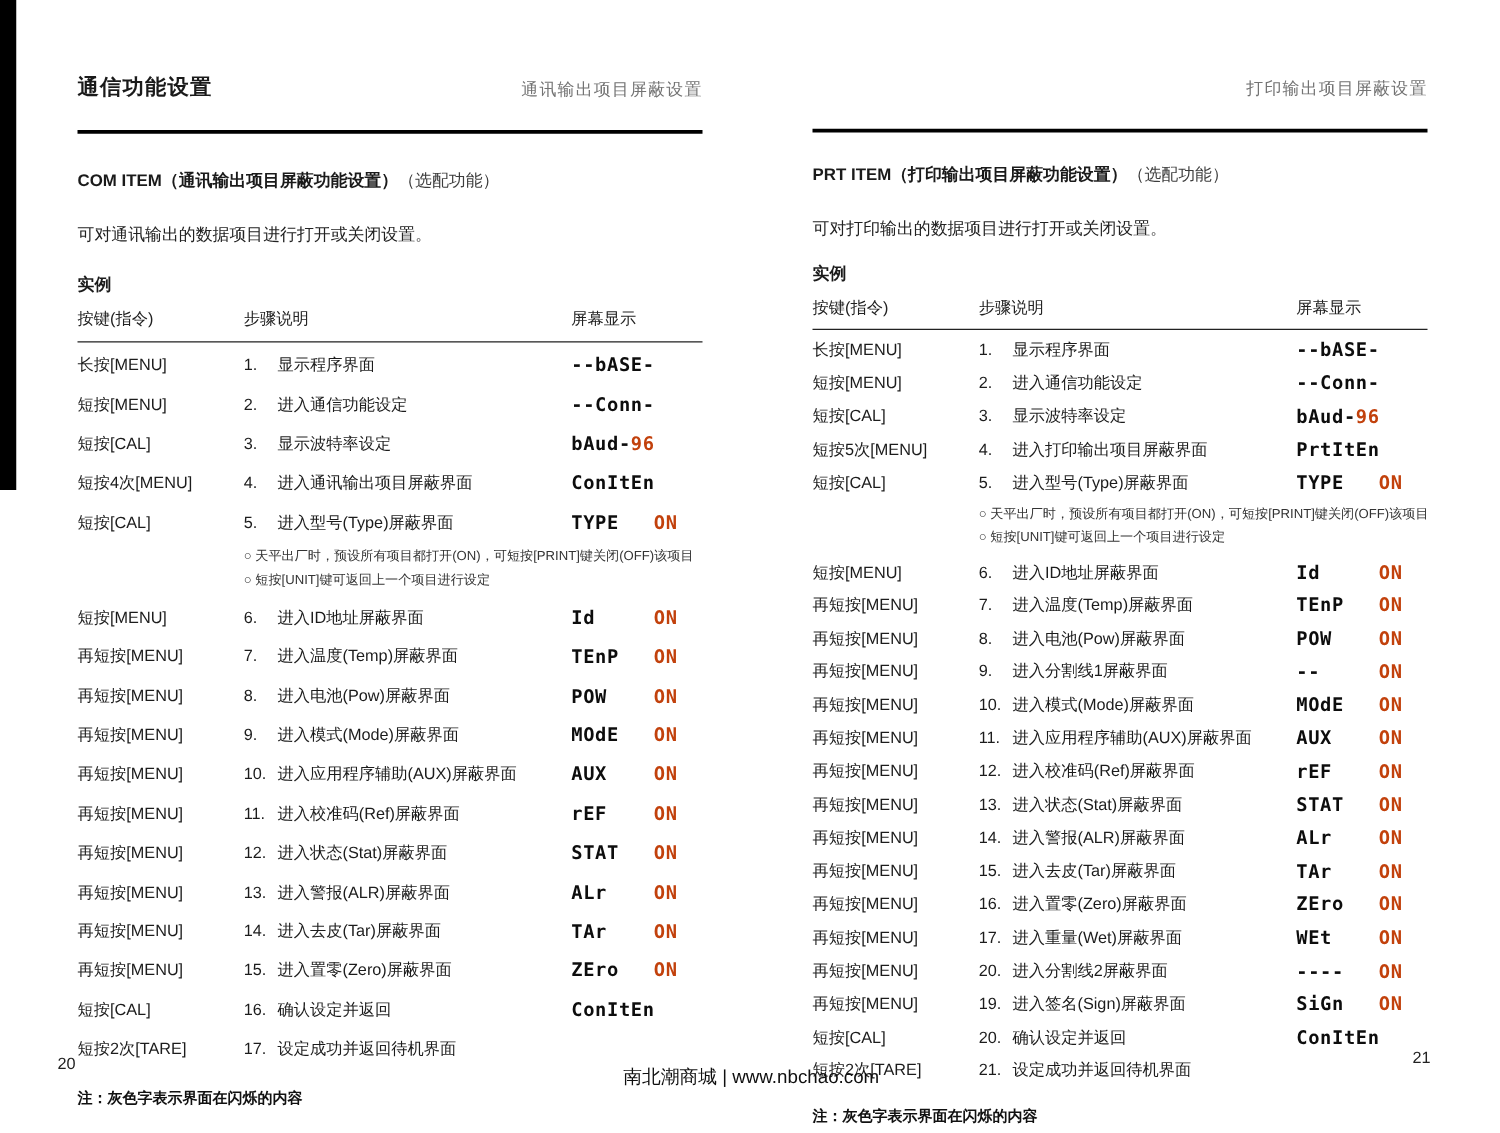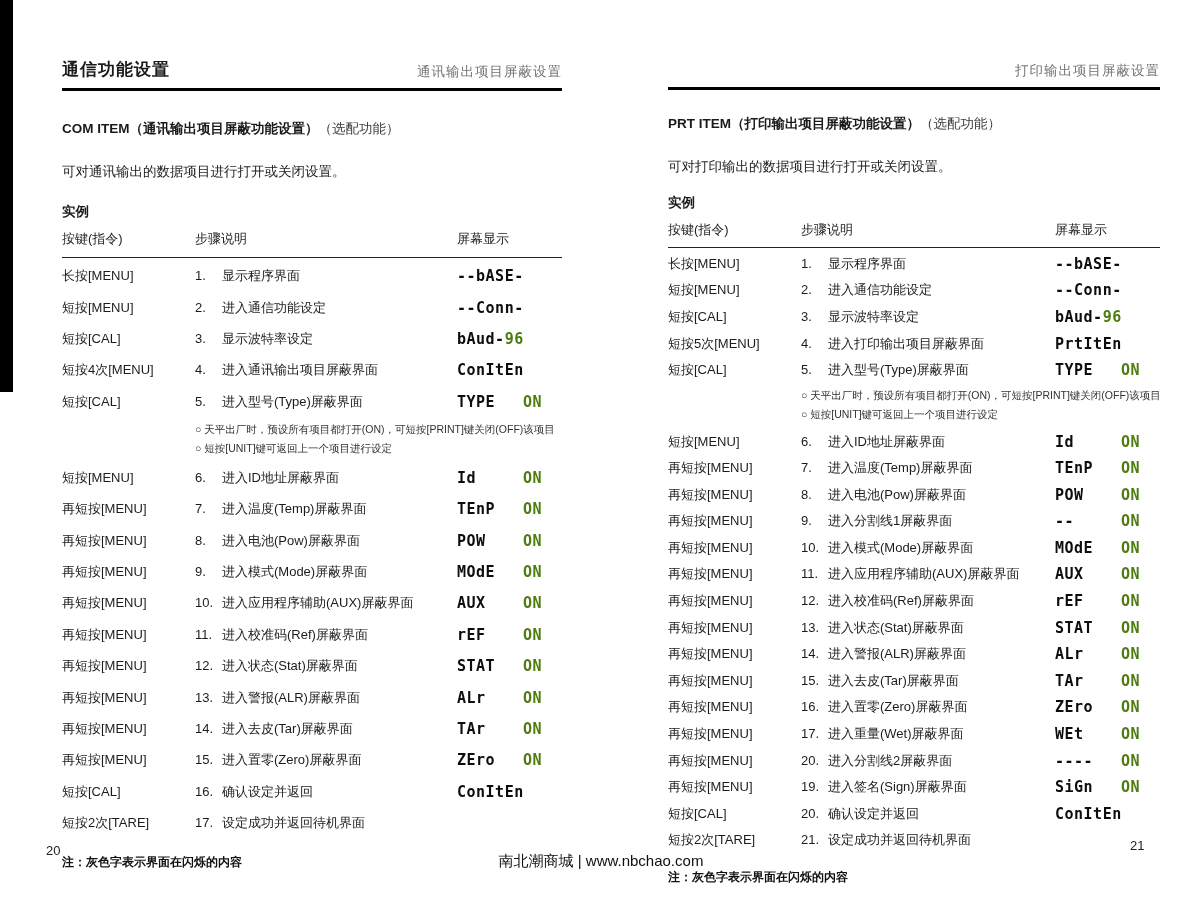--- a/index.html
+++ b/index.html
@@ -3,23 +3,23 @@
 <meta charset="utf-8">
 <style>
   html,body{margin:0;padding:0;}
   body{
     width:1200px;height:906px;background:#ffffff;position:relative;overflow:hidden;
     font-family:"Liberation Sans","DejaVu Sans",sans-serif;color:#1a1a1a;
   }
   .scan-bar-left{position:absolute;left:0;top:0;width:13px;height:392px;background:#000;}
   .page{position:absolute;top:58px;}
   .page-left{left:62px;width:500px;}
-  .page-right{left:668px;width:492px;}
+  .page-right{left:650px;width:492px;}
   .page-header{display:flex;justify-content:space-between;align-items:flex-end;
-    border-bottom:3px solid #000;padding-bottom:7px;min-height:22px;gap:25px;}
+    border-bottom:3px solid #000;padding-bottom:23px;min-height:22px;gap:25px;}
   .page-title{font-size:17px;font-weight:bold;letter-spacing:1px;}
   .page-header-right{font-size:13.5px;color:#737373;letter-spacing:1px;}
   .section{margin-top:28px;font-size:13.5px;line-height:1.5;}
   .page-right .section{margin-top:24px;}
   .section-title .bold{font-weight:bold;}
   .section-title .suffix{color:#3d3d3d;}
   .section-desc{margin-top:23px;color:#222;}
   .example-label{font-weight:bold;font-size:13.5px;margin-top:20px;}
   .page-right .example-label{margin-top:16px;}
   .cols-header{display:flex;margin-top:9px;padding-bottom:9px;border-bottom:1.5px solid #222;
@@ -29,21 +29,21 @@
   .col-desc,.cell-desc{flex:1;min-width:0;}
   .col-disp,.cell-disp{width:105px;flex:none;}
   .t-body{padding-top:3px;}
   .t-row{display:flex;align-items:center;height:31.4px;font-size:13px;color:#1c1c1c;}
   .page-right .t-row{height:26.6px;}
   .desc-num{display:inline-block;width:27px;}
   .cell-disp{font-family:"DejaVu Sans Mono","Liberation Mono",monospace;font-weight:bold;
     font-size:15px;white-space:nowrap;letter-spacing:0.5px;}
   .lcd-main{display:inline-block;min-width:57px;color:#0d0d0d;}
   .t-row.joined .lcd-main{min-width:0;}
-  .lcd-flash{color:#4d7c0f;margin-left:9px;text-align:right;}
+  .lcd-flash{color:#c2410c;margin-left:9px;text-align:right;}
   .t-row.joined .lcd-flash{margin-left:0;}
   .row-note{padding-left:133px;font-size:10.5px;color:#333;line-height:1.75;
     margin:3px 0 5px;white-space:nowrap;}
   .bottom-note{font-weight:bold;font-size:12px;margin-top:15px;color:#111;}
   .page-num{position:absolute;font-size:13px;color:#222;}
   .page-num-left{left:46px;top:843px;}
   .page-num-right{left:1130px;top:838px;text-align:right;}
   .site-footer{position:absolute;left:1px;top:852px;width:100%;text-align:center;
     font-size:15px;color:#0f0f0f;}
 </style>

